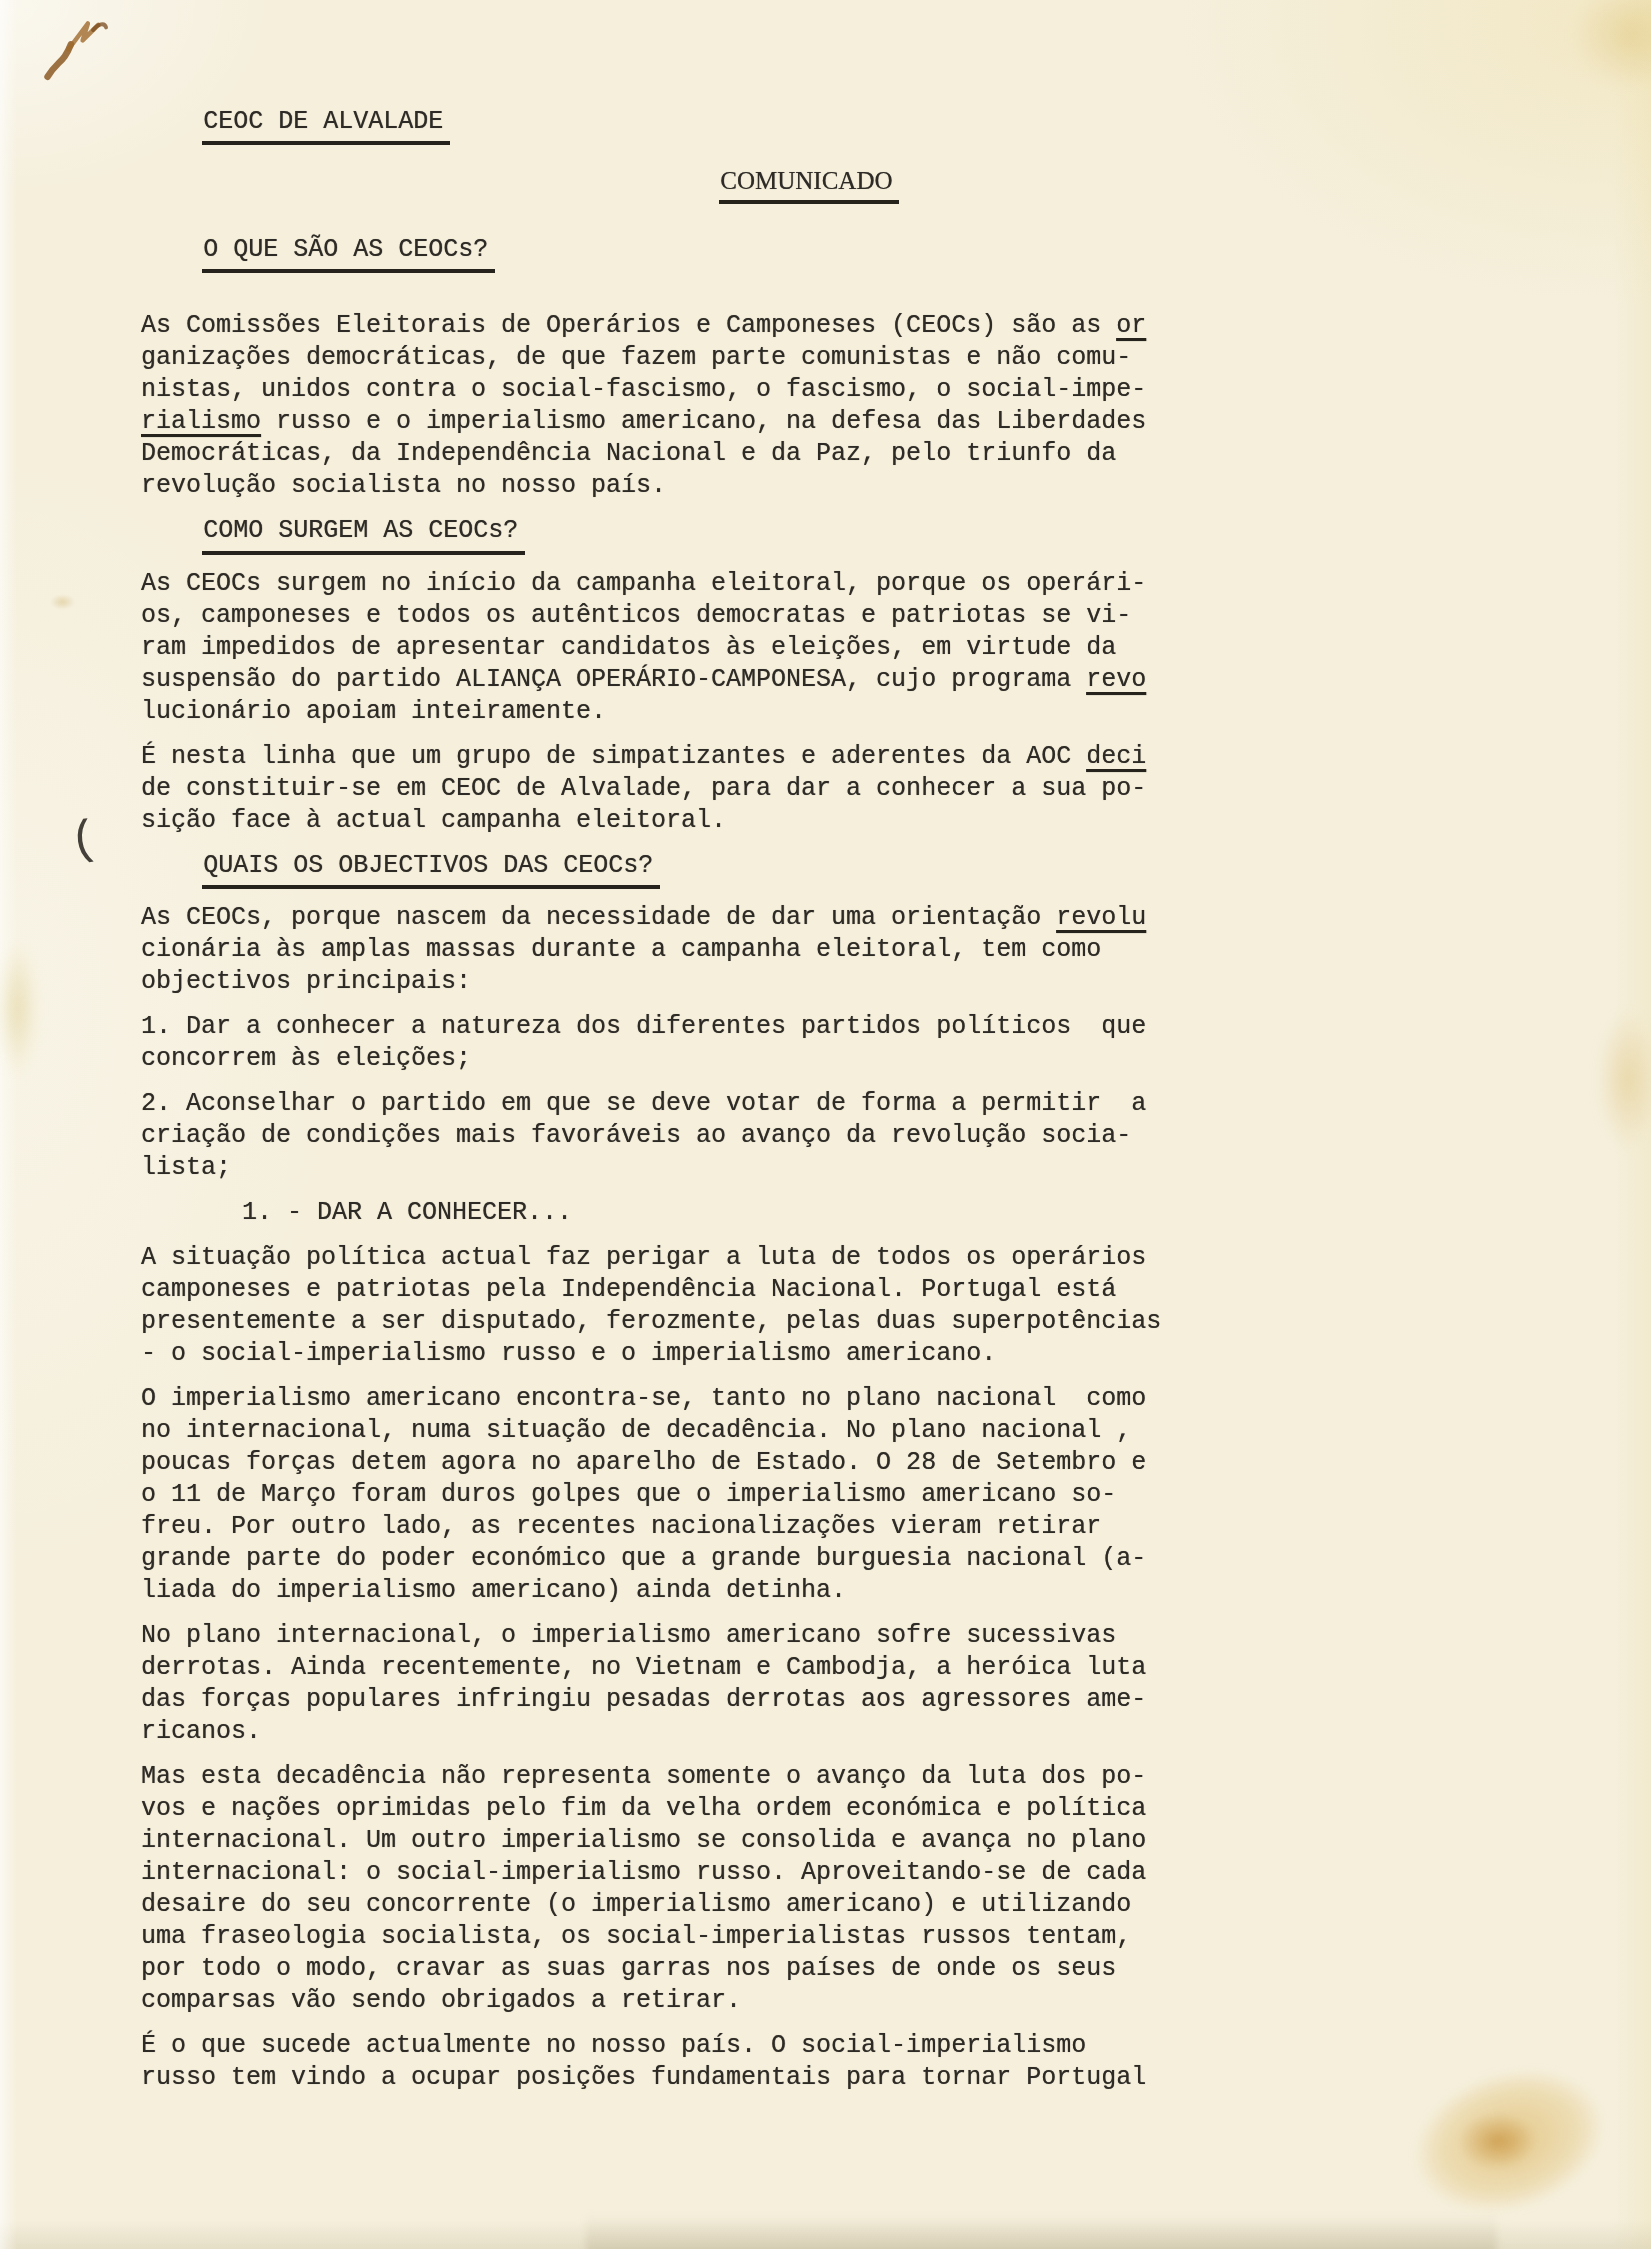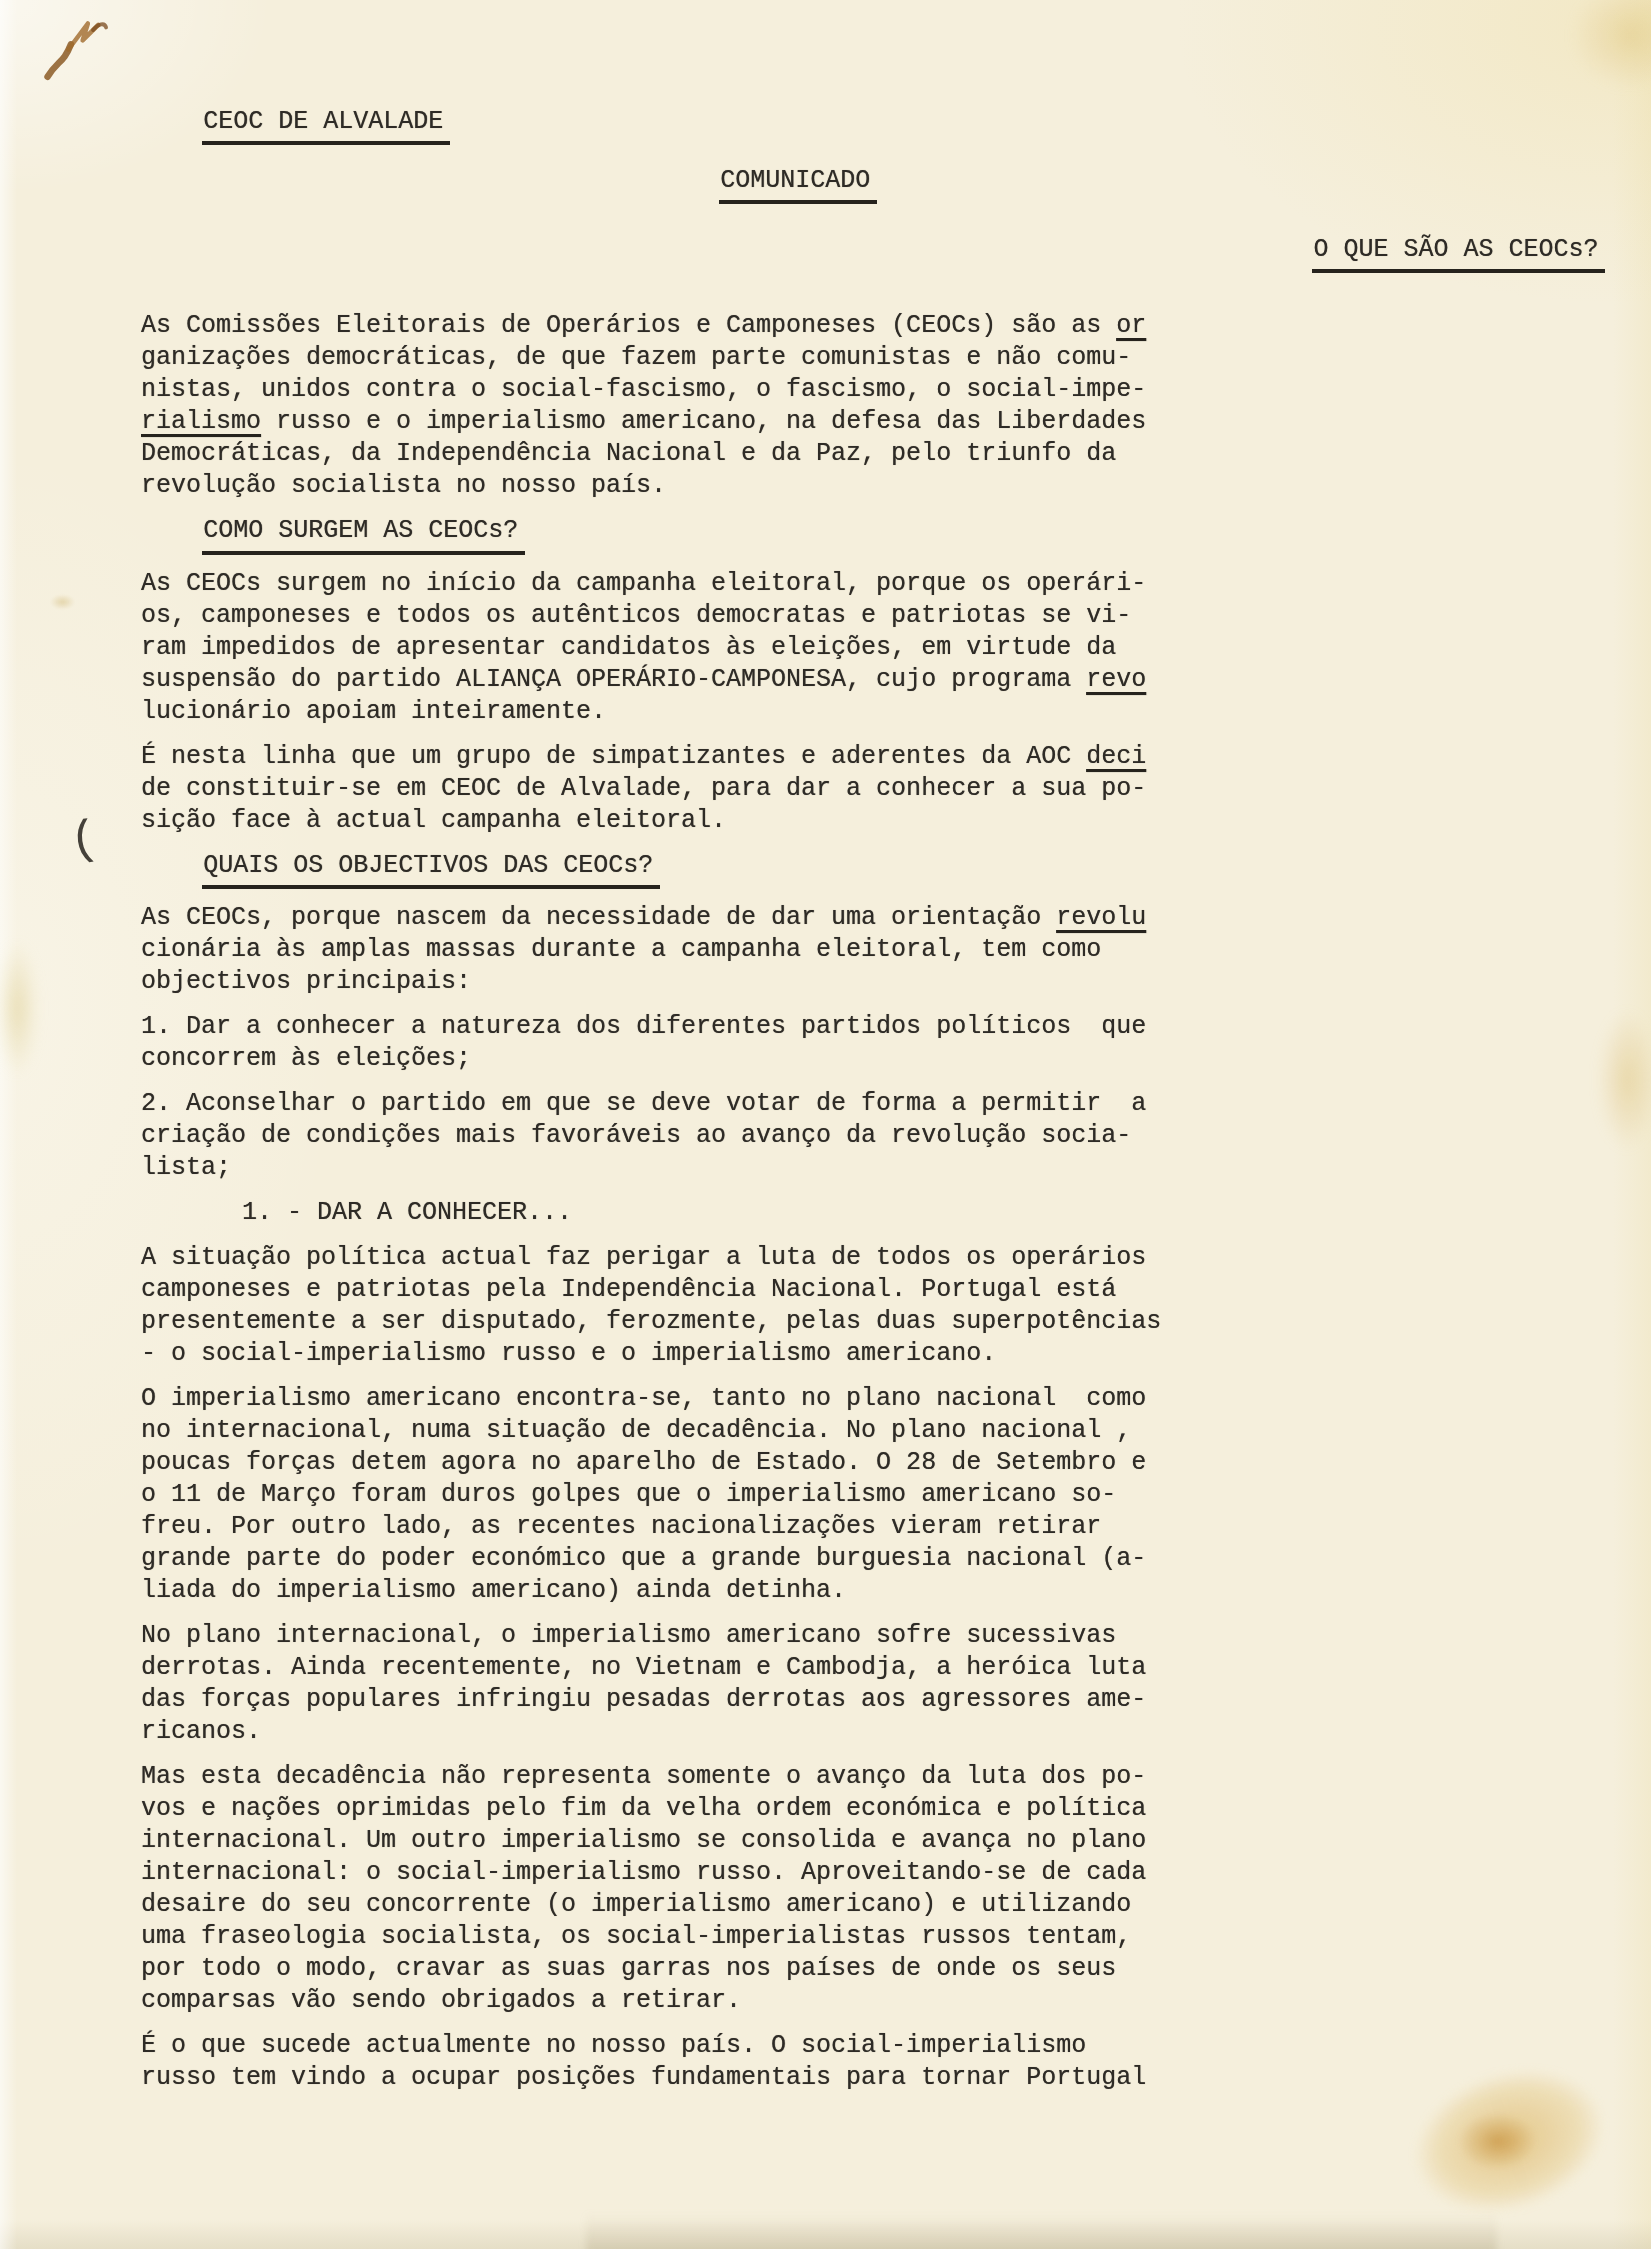--- a/index.html
+++ b/index.html
@@ -21,22 +21,22 @@
   }
   .content{
     position:absolute;left:141px;top:106px;width:1464px;
     font-size:25px;line-height:32px;letter-spacing:0px;
     text-shadow:0 0 0.7px rgba(46,43,38,.55), 0.4px 0.4px 0 rgba(46,43,38,.22);
   }
   .block{white-space:pre;}
   .block + .block{margin-top:13px;}
   .kind-heading, .kind-subheading{margin-top:43px;}
   #b0{margin-top:0;}
-  #b1{margin-top:19.5px;}
-  #b2{margin-top:30px;text-align:right;}
+  #b1{margin-top:19.5px;font-family:Liberation Serif, serif;}
+  #b2{margin-top:30px;}
   #b3{margin-top:37px;}
   .kind-heading .txt{
     display:inline-block;margin-left:61px;
     border-bottom:4.6px solid #26231d;padding:0 6.5px 3.3px 1.3px;
   }
   #b1 .txt{margin-left:578px;}
   .kind-subheading .txt{display:inline-block;margin-left:101px;}
   .line u{
     text-decoration-line:underline;
     text-decoration-thickness:3.3px;

